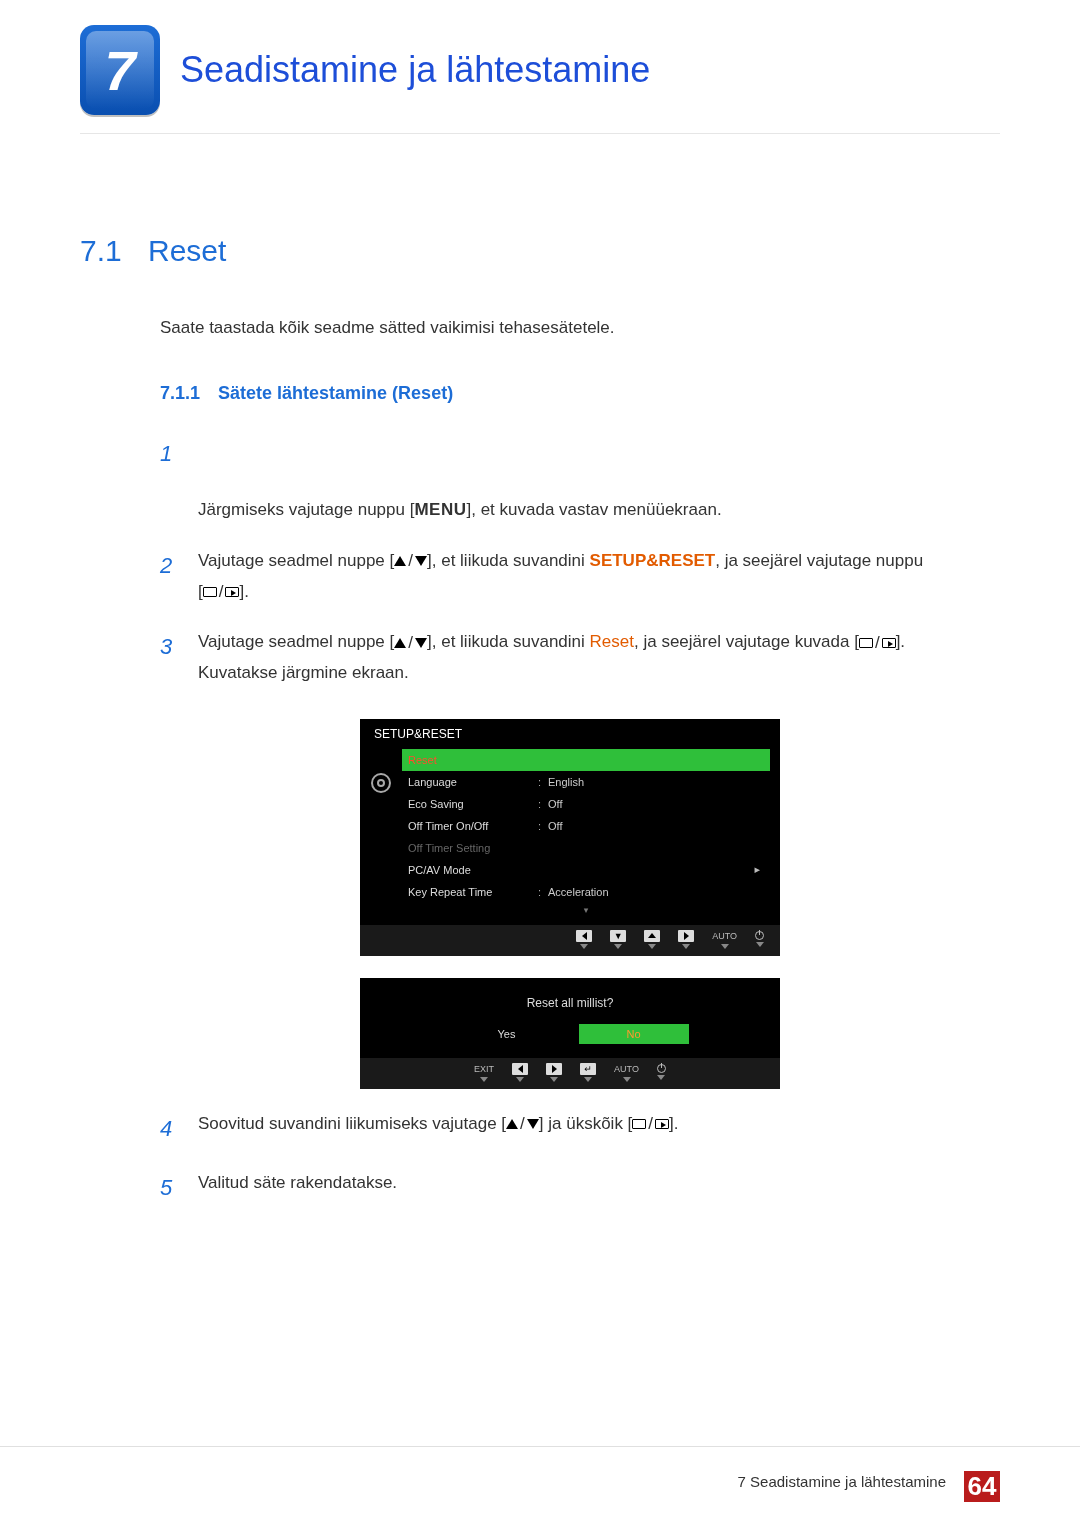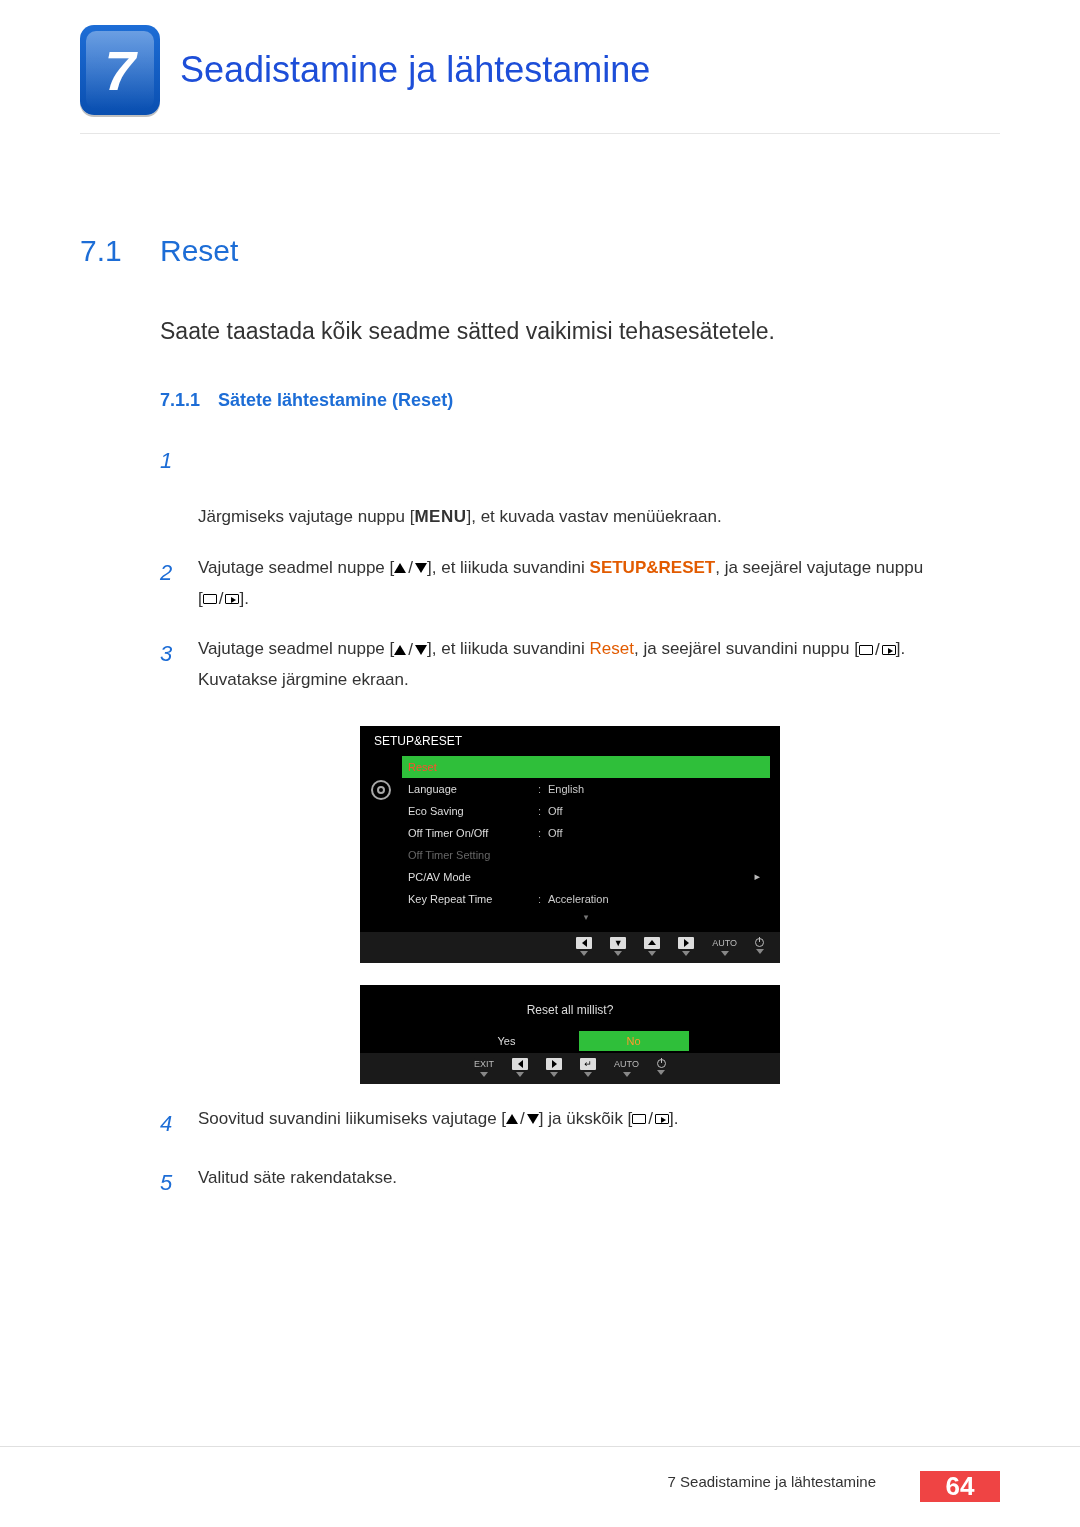--- a/index.html
+++ b/index.html
@@ -21,25 +21,25 @@
   .chapter-badge span {
     position: relative; z-index: 2;
     display:flex; align-items:center; justify-content:center;
     width:100%; height:100%;
     color:#fff; font-size:56px; font-weight:bold; font-style: italic;
   }
   .chapter-title { font-size: 36px; color:#1d4ed8; font-weight: 400; }
   .rule { height:1px; background:#e6e6e6; margin-top:18px; }
 
   
-  .section-row { display:flex; gap:30px; margin-top:100px; }
+  .section-row { display:flex; gap:18px; margin-top:100px; }
   .section-num { font-size:30px; color:#1d6dd6; min-width:50px; }
   .section-title { font-size:30px; color:#1d6dd6; }
 
-  .intro { margin-top:50px; margin-left:80px; font-size:23px; color:#333; }
+  .intro { margin-top:50px; margin-left:80px; font-size:17px; color:#333; }
 
   .subsection-row { display:flex; gap:18px; margin-top:45px; margin-left:80px; align-items:baseline;}
   .subsection-num { font-size:18px; color:#1d6dd6; font-weight:600;}
   .subsection-title { font-size:18px; color:#1d6dd6; font-weight:600;}
 
   ol.steps { list-style:none; margin-left:80px; margin-top:30px; }
   ol.steps > li { display:flex; gap:20px; margin-bottom:20px; font-size:17px; line-height:1.8; color:#333;}
   ol.steps > li .num { color:#1d6dd6; font-size:22px; font-style:italic; min-width:18px;}
   ol.steps > li .txt { flex:1; }
   .hl-bold { color:#e25b00; font-weight:bold; }
@@ -79,29 +79,29 @@
   .osd-nav .nbtn .sym.b{ background:#1a1a1a; color:#bbb; width:auto;}
   .mini-tri-down{ border-left:4px solid transparent;border-right:4px solid transparent;border-top:5px solid #888; width:0;height:0;}
   .mini-tri-up{ border-left:4px solid transparent;border-right:4px solid transparent;border-bottom:5px solid #000; width:0;height:0;}
   .mini-tri-l{ border-top:4px solid transparent;border-bottom:4px solid transparent;border-right:5px solid #000; width:0;height:0;}
   .mini-tri-r{ border-top:4px solid transparent;border-bottom:4px solid transparent;border-left:5px solid #000; width:0;height:0;}
   .power{ width:9px;height:9px;border:1.3px solid #bbb;border-radius:50%; position:relative;}
   .power::after{content:"";position:absolute;left:3px;top:-2px;width:1.3px;height:5px;background:#bbb;}
 
   .osd2 { background:#000; color:#ddd; font-size:11px; }
   .osd2 .q{ text-align:center; padding:18px 0 14px; font-size:12px;}
-  .osd2 .opts{ display:flex; justify-content:center; gap:17px; padding-bottom:2px;}
+  .osd2 .opts{ display:flex; justify-content:center; gap:17px; padding-bottom:14px;}
   .osd2 .opt{ width:110px; text-align:center; padding:4px 0;}
   .osd2 .opt.sel{ background:#2fbf3a; color:#ff9a2e;}
   .osd2 .nav{ background:#1a1a1a; display:flex; justify-content:center; gap:18px; padding:5px 16px 7px; align-items:center;}
 
   
   .footer { position:absolute; bottom:25px; right:80px; display:flex; align-items:flex-end; }
   .footer .label { font-size:15px; color:#333; padding:12px 18px; }
-  .footer .pagenum { background:#ef4444; color:#fff; font-size:26px; font-weight:bold; width:80px; display:flex; align-items:center; justify-content:center;margin-left:26px;}
+  .footer .pagenum { background:#b91c1c; color:#fff; font-size:26px; font-weight:bold; width:36px; display:flex; align-items:center; justify-content:center;}
   .footer-rule { position:absolute; bottom:80px; left:0; right:0; height:1px; background:#e0e0e0;}
 </style>
 </head>
 <body>
 
 <div class="page">
 
   <div class="chapter-head">
     <div class="chapter-badge">
       <span>7</span>
@@ -133,21 +133,21 @@
     <li>
       <span class="num">2</span>
       <span class="txt">
         <span>Vajutage seadmel nuppe [</span><span class="icon-updown"><span class="tri-up"></span>/<span class="tri-down"></span></span><span>], et liikuda suvandini </span><span class="hl-bold">SETUP&amp;RESET</span><span>, ja seejärel vajutage nuppu</span><br>
         <span>[</span><span class="icon-source"><span class="srcbox"></span>/<span class="srcbox arrow"></span></span><span>].</span>
       </span>
     </li>
     <li>
       <span class="num">3</span>
       <span class="txt">
-        <span>Vajutage seadmel nuppe [</span><span class="icon-updown"><span class="tri-up"></span>/<span class="tri-down"></span></span><span>], et liikuda suvandini </span><span class="hl">Reset</span><span>, ja seejärel suvandini nuppu [</span><span class="icon-source"><span class="srcbox"></span>/<span class="srcbox arrow"></span></span><span>].</span><br>
+        <span>Vajutage seadmel nuppe [</span><span class="icon-updown"><span class="tri-up"></span>/<span class="tri-down"></span></span><span>], et liikuda suvandini </span><span class="hl">Reset</span><span>, ja seejärel vajutage kuvada [</span><span class="icon-source"><span class="srcbox"></span>/<span class="srcbox arrow"></span></span><span>].</span><br>
         <span>Kuvatakse järgmine ekraan.</span>
       </span>
     </li>
   </ol>
 
   <div class="osd-wrap">
     <div class="osd">
       <div class="osd-title">SETUP&amp;RESET</div>
       <div class="osd-body">
         <div class="osd-side">

